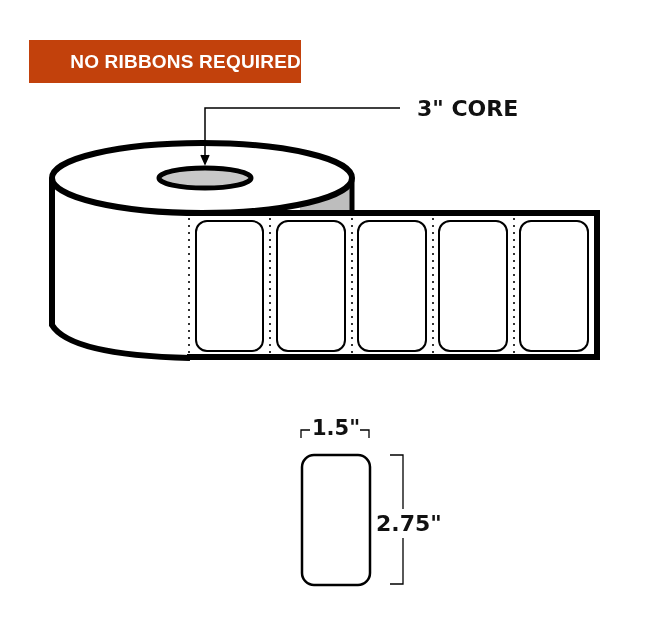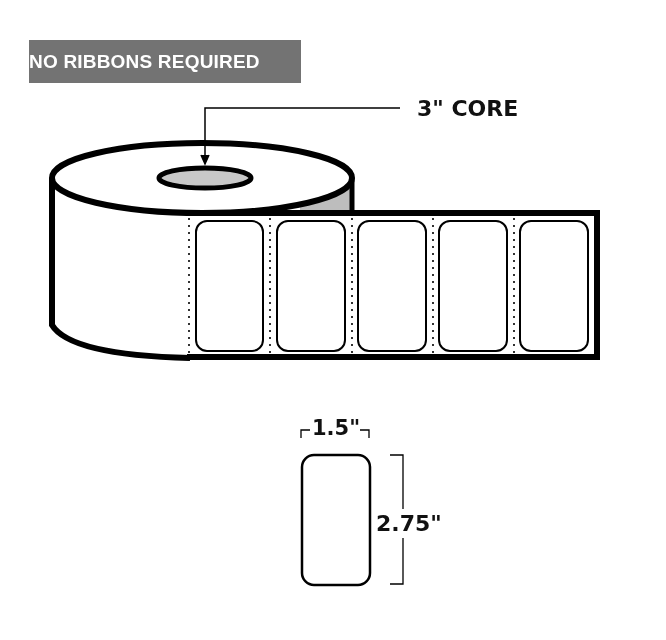--- a/index.html
+++ b/index.html
@@ -1,18 +1,18 @@
 <!DOCTYPE html>
 <html><head>
 <meta charset="utf-8">
 <style>
   html,body{margin:0;padding:0;background:#fff;}
   body{width:666px;height:640px;position:relative;overflow:hidden;font-family:"DejaVu Sans",sans-serif;}
-  .badge{position:absolute;left:29px;top:40px;width:272px;height:43px;background:#737373;color:#fff;
-    font-family:"Liberation Sans",sans-serif;font-weight:bold;font-size:19px;line-height:43px;text-align:left;letter-spacing:0.2px;}
+  .badge{position:absolute;left:29px;top:40px;width:272px;height:43px;background:#c2410c;color:#fff;
+    font-family:"Liberation Sans",sans-serif;font-weight:bold;font-size:19px;line-height:43px;text-align:right;letter-spacing:0.2px;}
   svg{position:absolute;left:0;top:0;}
   .lbl{position:absolute;font-family:"DejaVu Sans",sans-serif;font-weight:bold;color:#111;}
   .core{left:417px;top:96px;font-size:22px;}
   .w{left:312px;top:416px;font-size:21px;}
   .h{left:376px;top:509px;font-size:22px;}
 </style>
 </head>
 <body>
 
 <div class="badge">NO RIBBONS REQUIRED</div>

